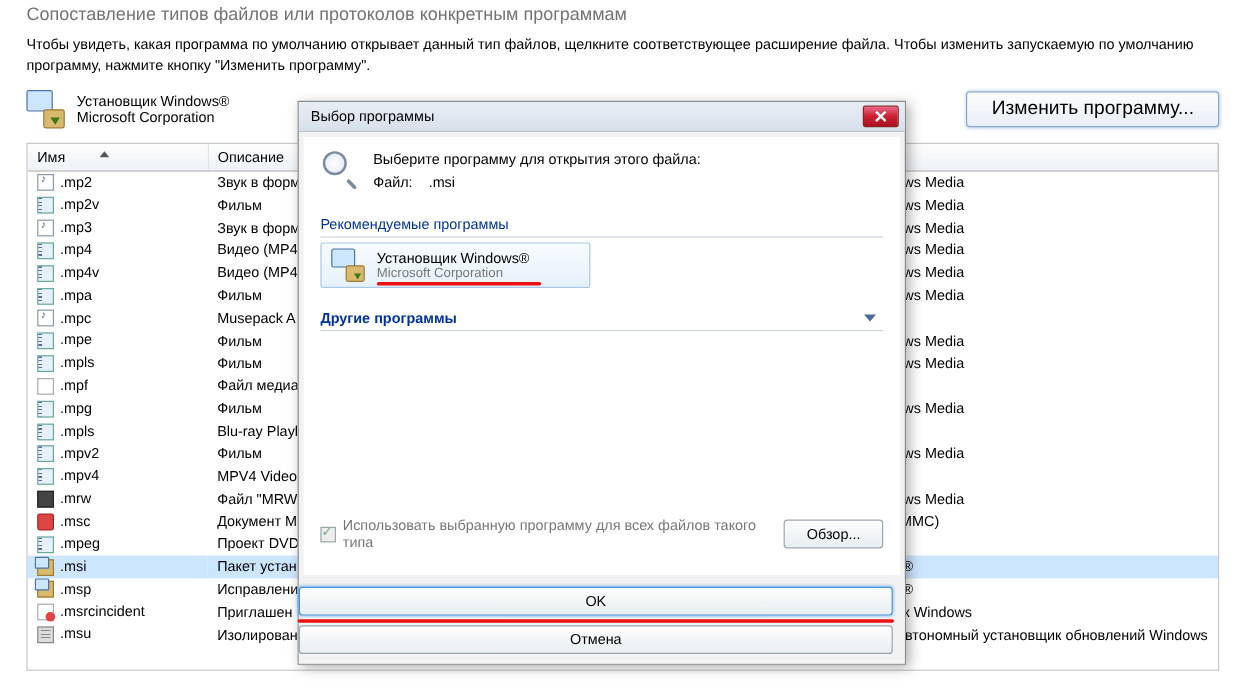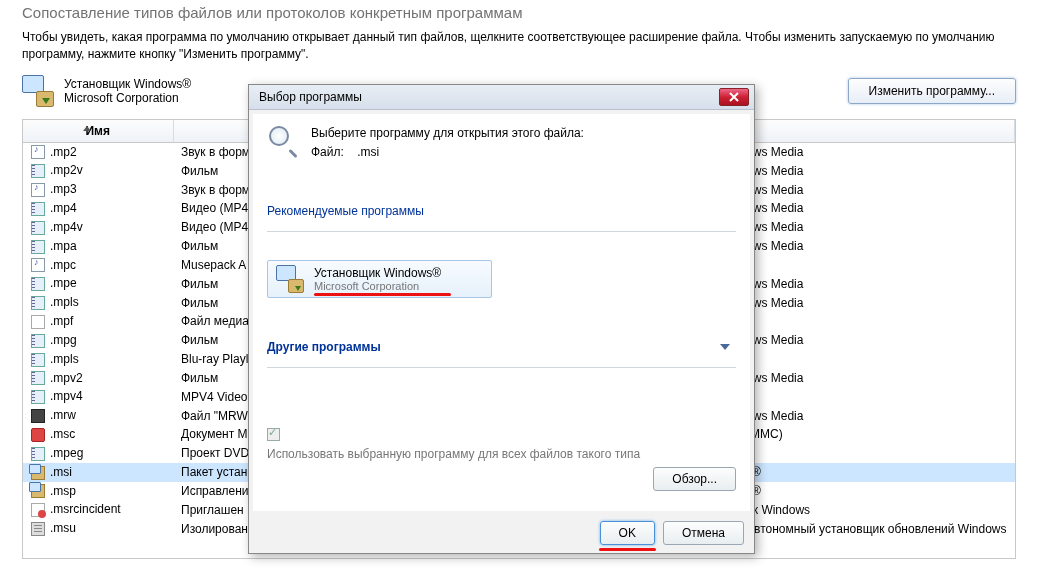--- a/index.html
+++ b/index.html
@@ -48,37 +48,37 @@
   }
   .installer-icon .arrow {
     position:absolute; bottom:3px; right:4px;
     width:0;height:0;border-left:4px solid transparent;border-right:4px solid transparent;border-top:6px solid #3a7a1a;
   }
   .change-btn {
     background: linear-gradient(#fdfdfd,#e8eef7);
     border: 1px solid #8ba8c9;
     border-radius: 3px;
     padding: 5px 20px;
-    font-size: 12px;
+    font-size: 16px;
     cursor: pointer;
     box-shadow: 0 0 3px #a7c7e7;
   }
   .table-wrap {
     border: 1px solid #c8c8c8;
     margin: 0 22px;
     height: 440px;
     overflow: hidden;
   }
   table { border-collapse: collapse; width: 100%; }
   thead th {
     background: linear-gradient(#fdfdfd,#eef2f7);
     border-right: 1px solid #d6dce3;
     border-bottom: 1px solid #c8c8c8;
-    text-align: center;
-    font-weight: bold;
+    text-align: left;
+    font-weight: normal;
     padding: 4px 8px;
     font-size: 12px;
     position: relative;
   }
   thead th .sort {
     position: absolute; left: 60px; top: 6px;
     width:0;height:0;border-left:4px solid transparent;border-right:4px solid transparent;border-bottom:5px solid #555;
   }
   tbody td {
     padding: 2px 8px;
@@ -129,33 +129,33 @@
     border-radius: 2px;
     display:flex;align-items:center;justify-content:center;
     cursor:pointer;
   }
   .dlg-close svg { width:10px;height:10px; }
   .dlg-body {
     flex:1;
     background:#fff;
     margin:4px;
     padding: 10px 14px;
-    display:flex;flex-direction:column;gap:24px;
+    display:flex;flex-direction:column;
   }
   .dlg-prompt-row { display:flex; gap:12px; align-items:flex-start; margin-bottom:10px;}
   .magnifier {
     width:32px;height:32px; position:relative;
   }
   .magnifier .lens{position:absolute;top:2px;left:2px;width:20px;height:20px;border:2px solid #7a8aa0;border-radius:50%;background:radial-gradient(#fff,#dde8f3);}
   .magnifier .handle{position:absolute;bottom:1px;right:1px;width:10px;height:3px;background:#7a8aa0;transform:rotate(45deg);border-radius:2px;}
   .dlg-prompt-text { font-size:12px; line-height:1.6;}
   .group-header {
     color:#003399; font-size:12px;
     border-bottom:1px solid #d0d6de;
-    padding: 4px 0 13px 0;
+    padding: 4px 0 3px 0;
     margin-top:4px;
   }
   .group-exp { display:flex; align-items:center; justify-content:space-between; cursor:pointer;font-weight:bold;}
   .chev { width:0;height:0;border-left:5px solid transparent;border-right:5px solid transparent;border-top:6px solid #4a6a9a; margin-right:6px;}
   .prog-list { padding: 4px 0 10px 0; }
   .prog-item {
     display:flex; align-items:center; gap:10px;
     padding:4px 8px;
     border:1px solid #a7c7e7;
     background:linear-gradient(#f7fbff,#e6f1fb);
@@ -164,40 +164,40 @@
   }
   .prog-item .pi-icon{ width:28px;height:28px; position:relative;}
   .pi-icon .mon{position:absolute;top:0;left:0;width:20px;height:16px;background:#cde6ff;border:1px solid #4a74a8;border-radius:2px;}
   .pi-icon .bx{position:absolute;bottom:0;right:0;width:16px;height:14px;background:#d9b96d;border:1px solid #9c7b35;border-radius:2px;}
   .pi-icon .ar{position:absolute;bottom:2px;right:3px;width:0;height:0;border-left:3px solid transparent;border-right:3px solid transparent;border-top:5px solid #3a7a1a;}
   .prog-item .pi-text { font-size:12px; line-height:1.2;}
   .prog-item .pi-sub { font-size:11px; color:#777;}
   .underline-red { position:relative; }
   .underline-red::after{content:"";position:absolute;left:0;right:-10px;bottom:-3px;height:3px;background:#e11;border-radius:2px;}
   .dlg-list-area { flex:1; }
-  .dlg-footer-row1 { display:flex;gap:6px;padding:4px 0 10px 0;flex-direction:column;}
+  .dlg-footer-row1 { display:flex;align-items:center;gap:6px;padding:4px 0 10px 0;}
   .cb { width:13px;height:13px;border:1px solid #9aa;background:#eee;position:relative;}
   .cb::after{content:"✓";position:absolute;left:0;top:-3px;font-size:11px;color:#7a8;}
   .dlg-btn {
     background:linear-gradient(#fdfdfd,#e8eef0);
     border:1px solid #9aa7b3;
     border-radius:3px;
     padding:4px 18px;
     font-size:12px;
     cursor:pointer;
   }
   .dlg-btn.primary{
     border:1px solid #4a90d9;
     box-shadow:0 0 3px #6ab0ef;
     position:relative;
   }
   .dlg-btn.primary::after{
     content:"";position:absolute;left:-2px;right:-2px;bottom:-7px;height:3px;background:#e11;border-radius:2px;
   }
-  .dlg-footer-row2 { display:flex;justify-content:flex-end;gap:8px;padding:6px 10px 8px 0;background:#f2f2f2;}
+  .dlg-footer-row2 { display:flex;justify-content:flex-end;gap:8px;padding:6px 10px 8px 0;background:#f2f2f2;flex-direction:column;}
   .dlg-footer-right { display:flex;justify-content:flex-end;flex:1;}
 </style>
 </head>
 <body>
 
 <div class="main-header">Сопоставление типов файлов или протоколов конкретным программам</div>
 <div class="main-sub">Чтобы увидеть, какая программа по умолчанию открывает данный тип файлов, щелкните соответствующее расширение файла. Чтобы изменить запускаемую по умолчанию программу, нажмите кнопку "Изменить программу".</div>
 
 <div class="toolbar-row">
   <div class="installer-icon-block">

